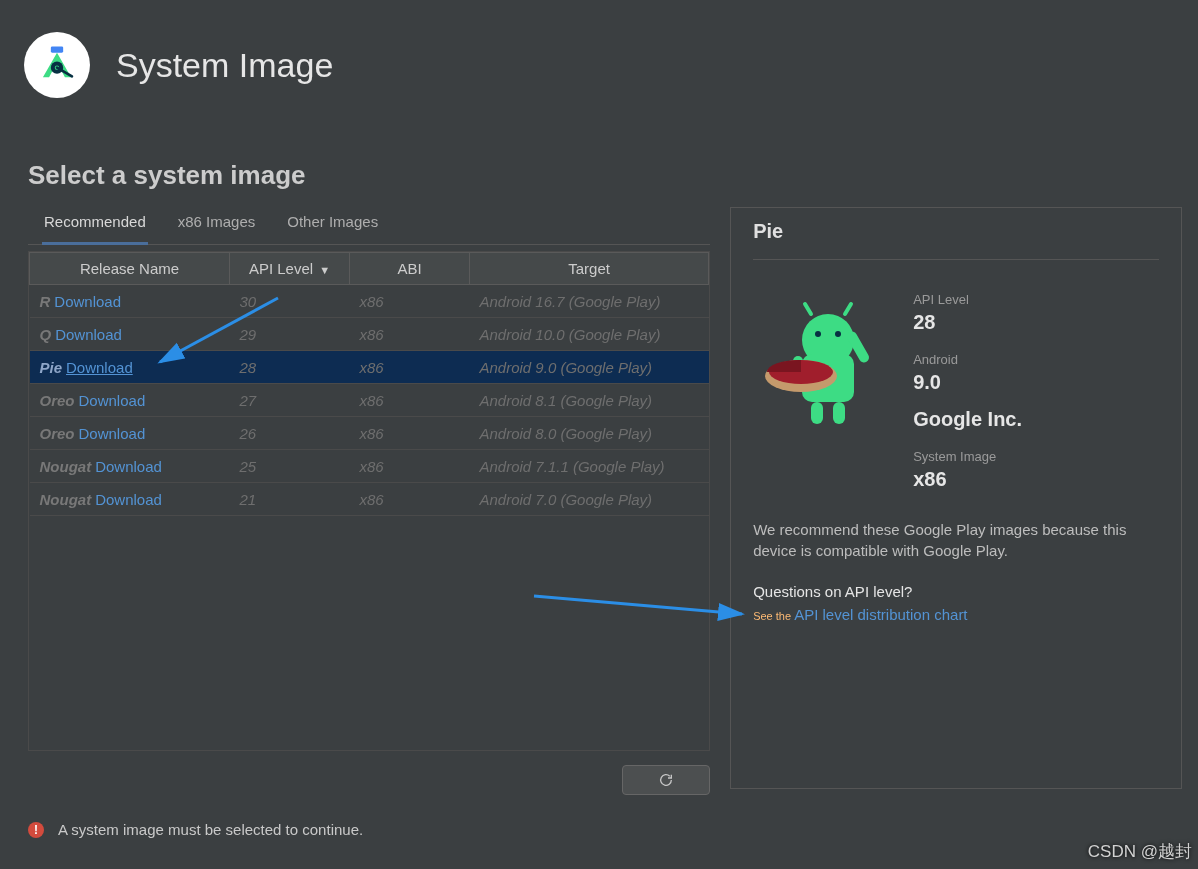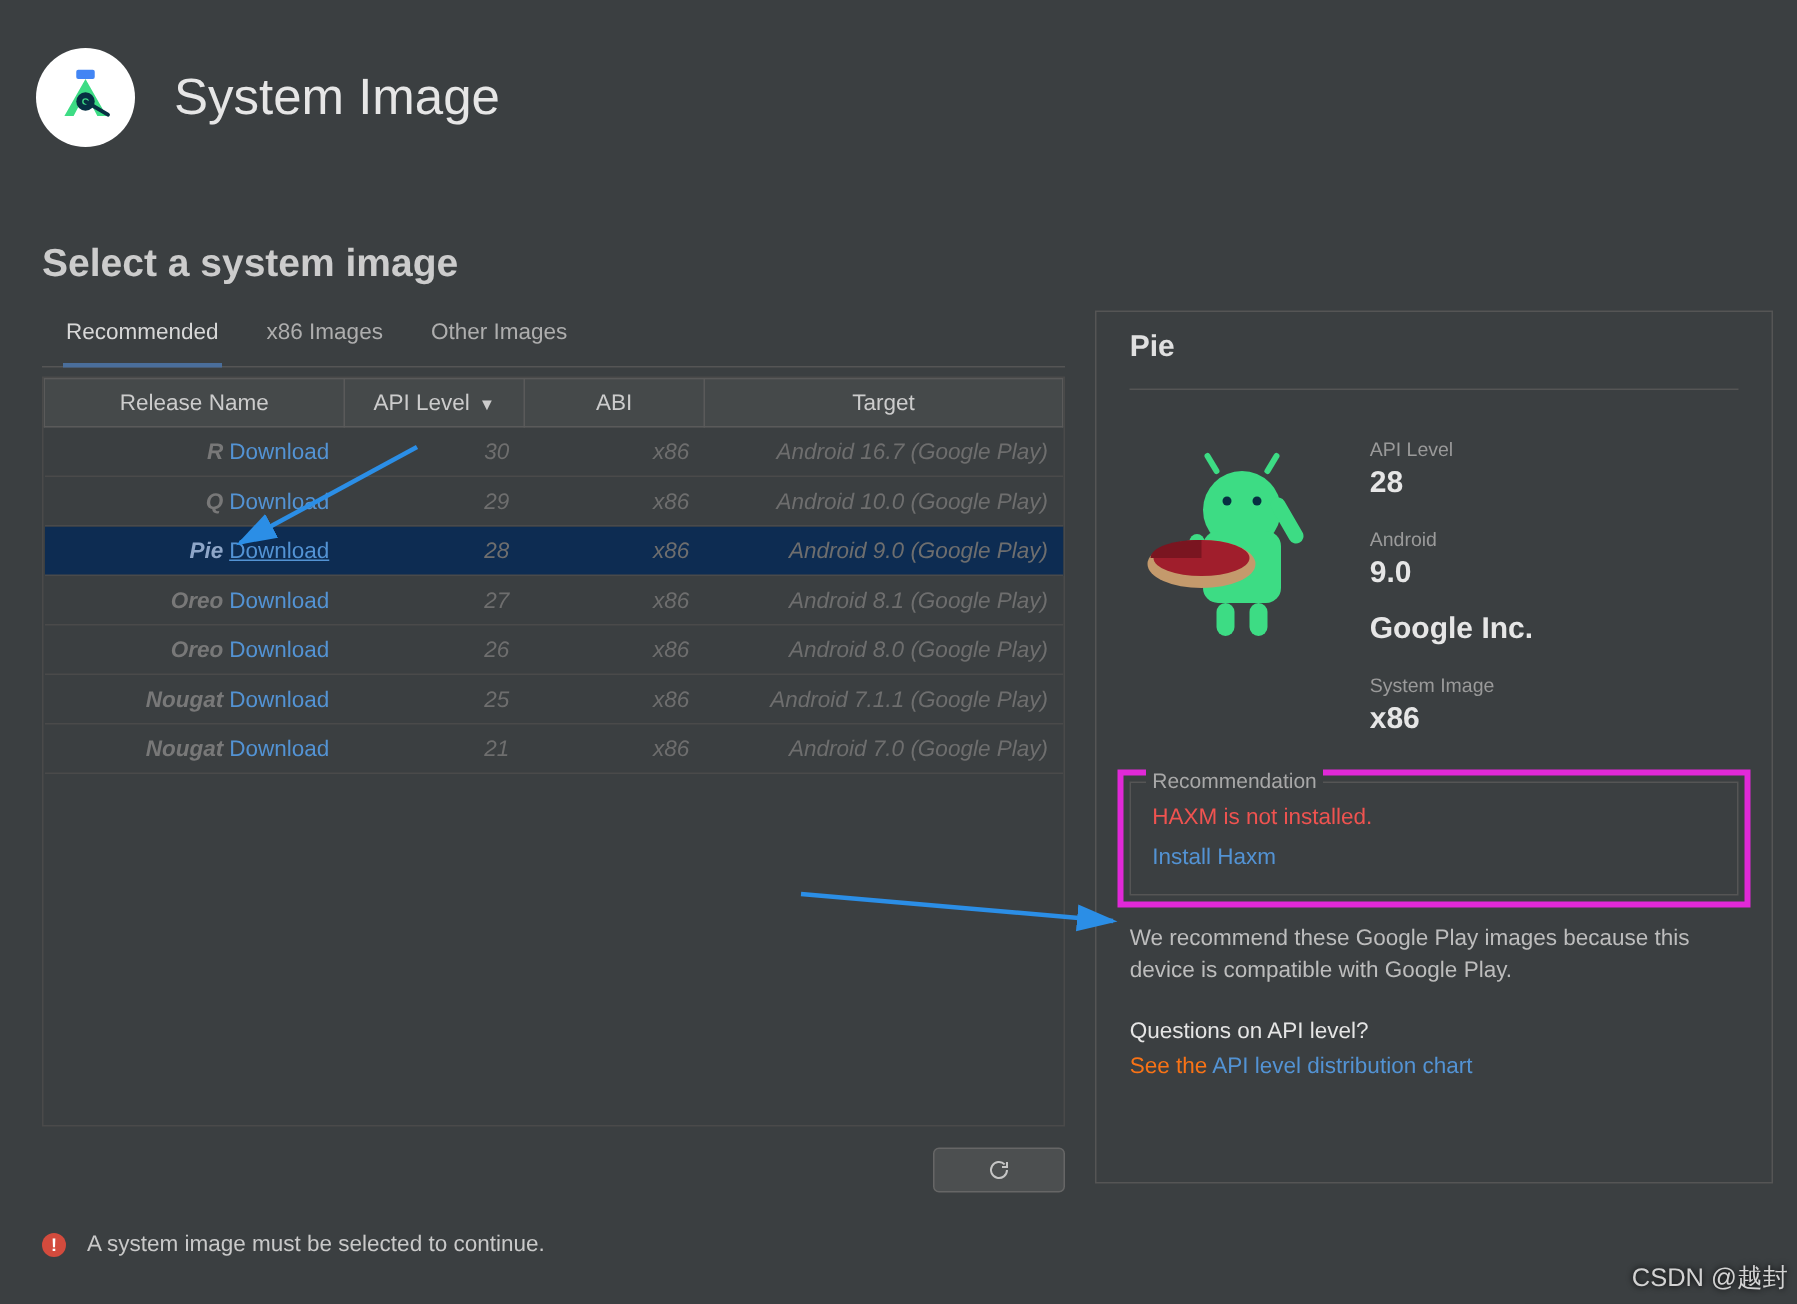--- a/index.html
+++ b/index.html
@@ -83,21 +83,20 @@
     font-size: 15px;
   }
   th .sort-arrow { margin-left: 6px; font-size: 11px; }
   td {
     padding: 6px 10px;
     border-bottom: 1px solid #4a4a4a;
     color: #6e6e6e;
     font-style: italic;
     font-size: 15px;
     height: 33px;
-    text-align: right;
   }
   tr.selected td { background: #0d2c52; }
   .rel-name { font-weight: 600; font-style: italic; color: #787878; }
   .dl-link {
     color: #5393d4;
     font-style: normal;
     cursor: pointer;
     margin-left: 4px;
   }
   tr.selected .dl-link { text-decoration: underline; color: #5393d4; }
@@ -299,29 +298,24 @@
         <div class="meta-label">API Level</div>
         <div class="meta-value">28</div>
         <div class="meta-label">Android</div>
         <div class="meta-value">9.0</div>
         <div class="meta-value">Google Inc.</div>
         <div class="meta-label">System Image</div>
         <div class="meta-value">x86</div>
       </div>
     </div>
 
-    <div class="fieldset magenta-outline">
-      <div class="fieldset-legend">Recommendation</div>
-      <div class="warn-text">HAXM is not installed.</div>
-      <div class="link">Install Haxm</div>
-    </div>
     <div class="rec-text">We recommend these Google Play images because this device is compatible with Google Play.</div>
     <div class="q-text">Questions on API level?</div>
     <div style="margin-top:6px;">
-      <span style="color:#f97316;font-size:15px">See the </span><span class="link">API level distribution chart</span>
+      <span style="color:#fdba74;font-size:11px">See the </span><span class="link">API level distribution chart</span>
     </div>
 
   </div>
 </div>
 
 <div class="footer-msg">
   <div class="err-icon">!</div>
   <div>A system image must be selected to continue.</div>
 </div>
 

